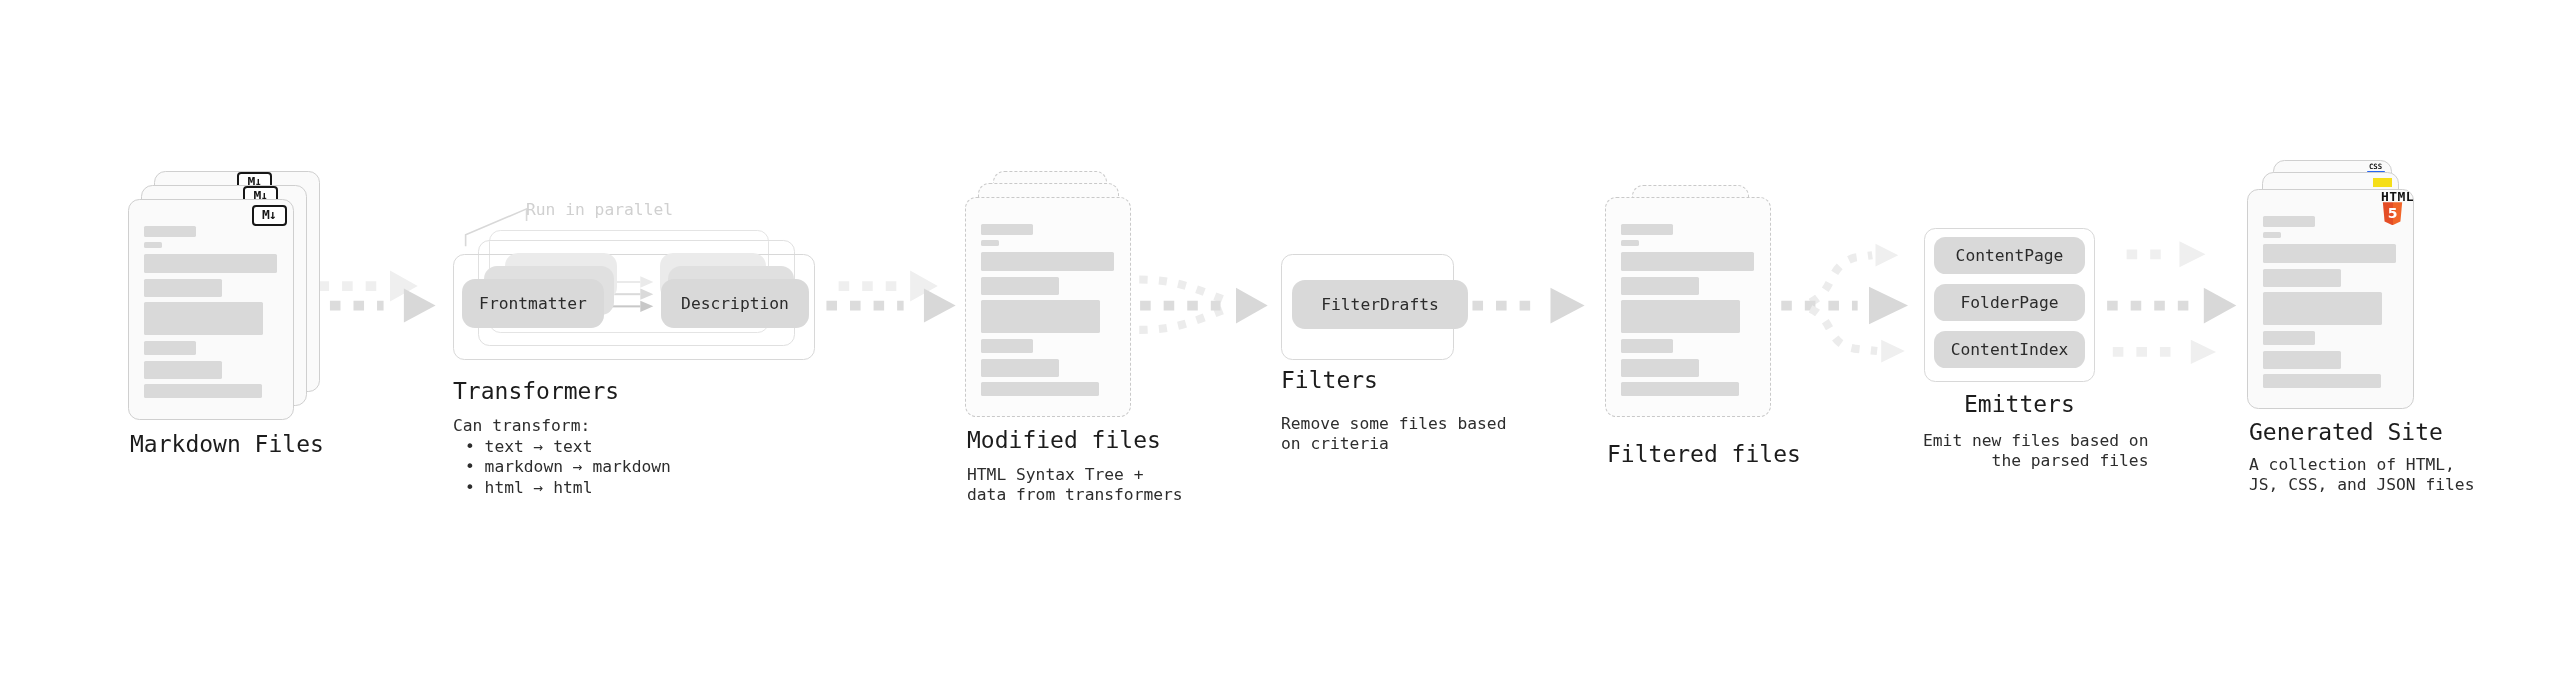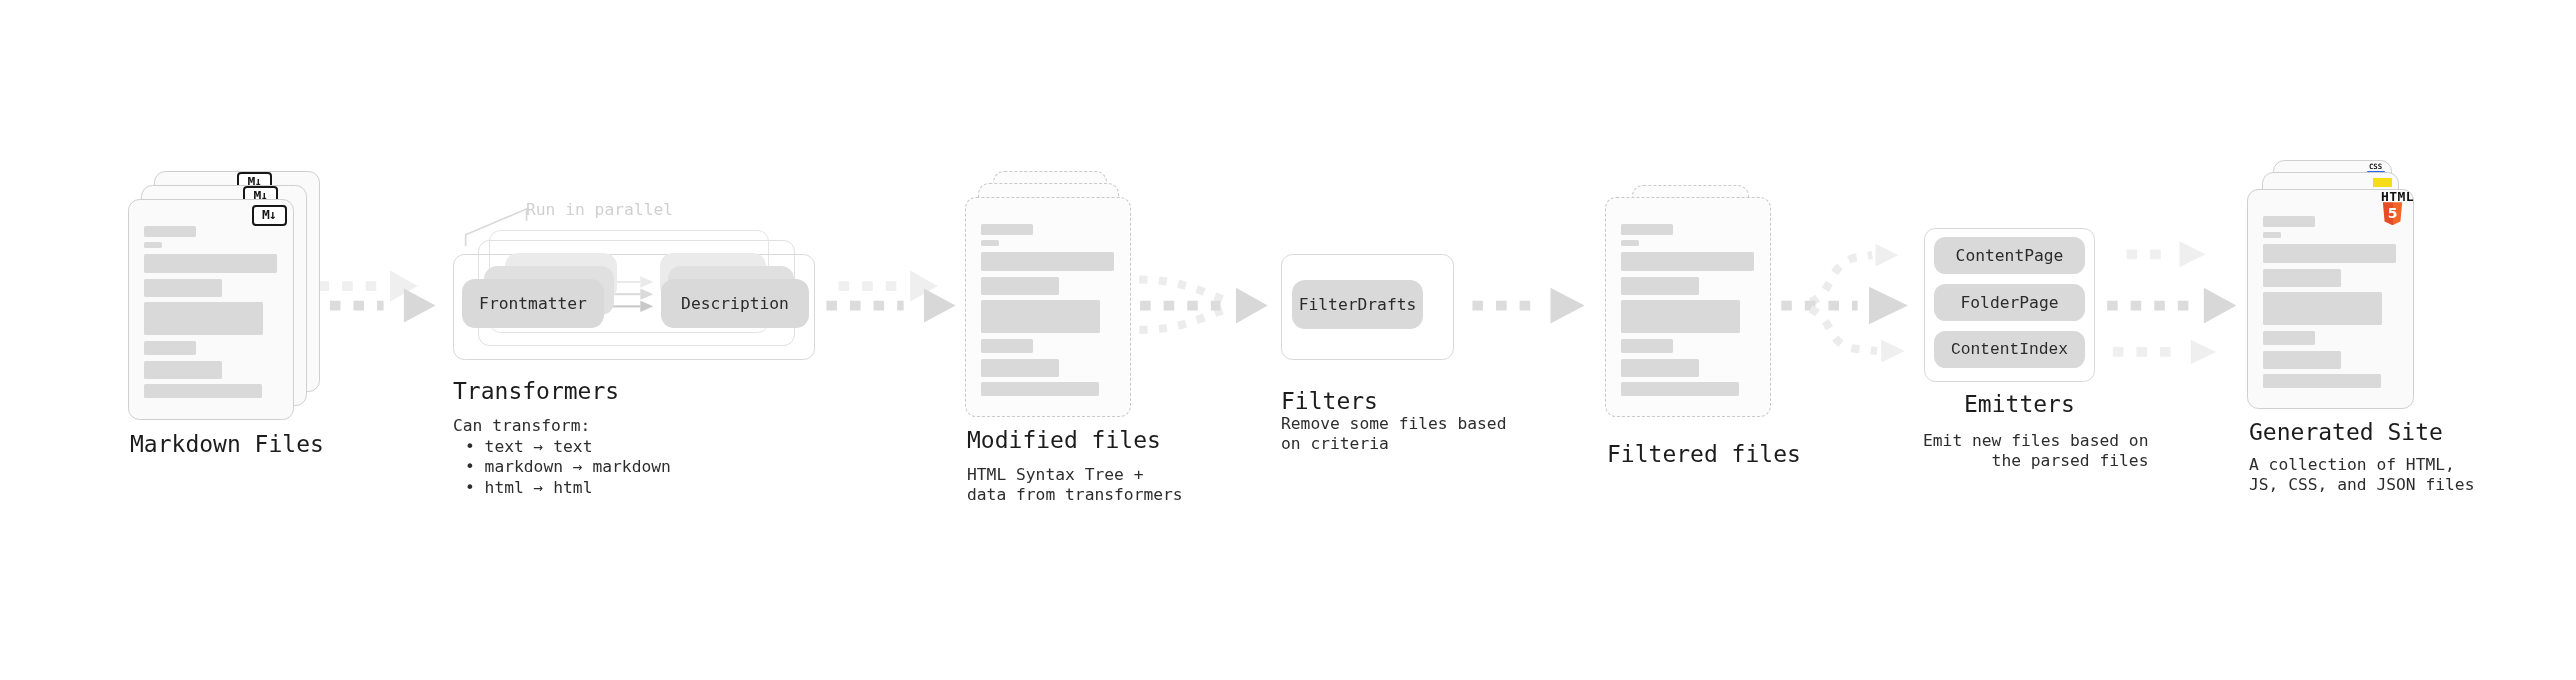--- a/index.html
+++ b/index.html
@@ -173,22 +173,22 @@
         <div class="bar" style="left: 14.6px; top: 141px; width: 52px; height: 14px;"></div>
         <div class="bar" style="left: 14.6px; top: 161px; width: 78px; height: 18px;"></div>
         <div class="bar" style="left: 14.6px; top: 184px; width: 118px; height: 14px;"></div>
       </div>
   </div>
   <div class="stage-title" style="left:967px;top:427px;">Modified files</div>
   <div class="stage-desc" style="left:967px;top:465px;">HTML Syntax Tree +
 data from transformers</div>
 
   <div class="outline-box" style="left:1281px;top:254px;width:173px;height:106px;"></div>
-  <div class="node-btn" style="left:1292px;top:280px;width:131px;height:49px;">FilterDrafts</div>
-  <div class="stage-title" style="left:1281px;top:388px;">Filters</div>
+  <div class="node-btn" style="left:1292px;top:280px;width:176px;height:49px;">FilterDrafts</div>
+  <div class="stage-title" style="left:1281px;top:367px;">Filters</div>
   <div class="stage-desc" style="left:1281px;top:414px;">Remove some files based
 on criteria</div>
 
   <div>
     <div class="doc dashed" style="left:1632px;top:185px;width:117px;height:221px;"></div>
     <div class="doc dashed doc-bars" style="left:1605px;top:197px;width:166px;height:220px;">
         <div class="bar" style="left: 14.6px; top: 26px; width: 52px; height: 11.4px;"></div>
         <div class="bar" style="left: 14.6px; top: 42px; width: 18.7px; height: 5.7px;"></div>
         <div class="bar" style="left: 14.6px; top: 54px; width: 133px; height: 18.7px;"></div>
         <div class="bar" style="left: 14.6px; top: 79px; width: 78px; height: 18px;"></div>
@@ -196,21 +196,21 @@
         <div class="bar" style="left: 14.6px; top: 141px; width: 52px; height: 14px;"></div>
         <div class="bar" style="left: 14.6px; top: 161px; width: 78px; height: 18px;"></div>
         <div class="bar" style="left: 14.6px; top: 184px; width: 118px; height: 14px;"></div>
       </div>
   </div>
   <div class="stage-title" style="left:1607px;top:429px;margin-top:12px;">Filtered files</div>
 
   <div class="outline-box" style="left:1924px;top:228px;width:171px;height:154px;"></div>
   <div class="node-btn" style="left:1934px;top:237px;width:151px;height:37px;border-radius:11.4px;">ContentPage</div>
   <div class="node-btn" style="left:1934px;top:284px;width:151px;height:37px;border-radius:11.4px;">FolderPage</div>
-  <div class="node-btn" style="left:1934px;top:331px;width:151px;height:37px;border-radius:11.4px;font-family:Liberation Mono, monospace;">ContentIndex</div>
+  <div class="node-btn" style="left:1934px;top:331px;width:151px;height:37px;border-radius:11.4px;">ContentIndex</div>
   <div class="stage-title" style="left:1923px;top:391px;margin-left:41px;">Emitters</div>
   <div class="stage-desc" style="left:1923px;top:431px;text-align:right;">Emit new files based on
 the parsed files</div>
 
   <div>
     <div class="doc" style="left:2273px;top:160px;width:119px;height:221px;">
       <div class="css-badge" style="right:6.5px;top:2.4px;">
         <div class="t">CSS</div>
         <div class="u"></div>
       </div>

